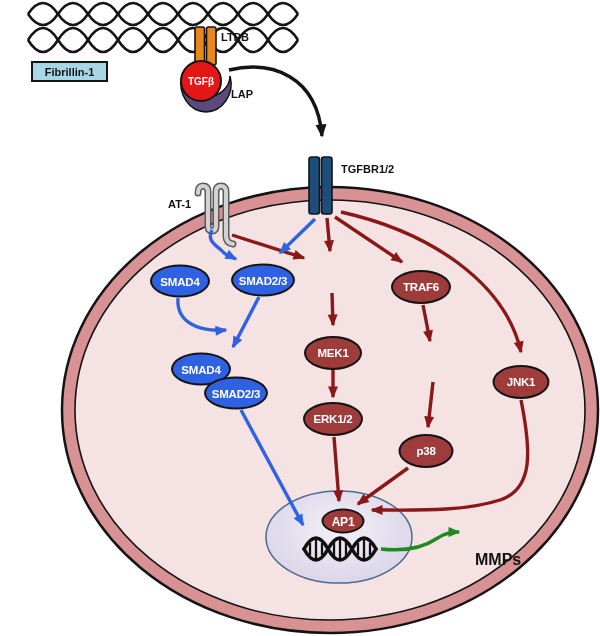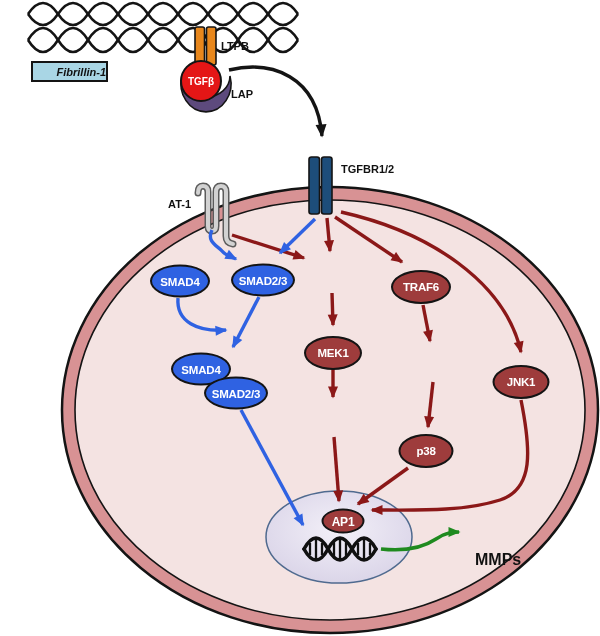--- a/index.html
+++ b/index.html
@@ -20,22 +20,22 @@
   .dna-bar{stroke:#101010;stroke-width:2.3;}
   
   .node{position:absolute;transform:translate(-50%,-50%);border:2px solid #141414;border-radius:50%;
         display:flex;align-items:center;justify-content:center;color:#fff;font-weight:bold;
         font-size:11.5px;letter-spacing:-0.2px;white-space:nowrap;box-sizing:border-box;}
   .node.blue{background:var(--node_blue);}
   .node.red{background:var(--node_red);}
   
   .lbl{position:absolute;color:#111;font-weight:bold;font-size:11px;white-space:nowrap;}
   .fib-box{position:absolute;left:31px;top:61px;width:73px;height:17px;border:2px solid #141414;
-           background:var(--fibrillin_blue);display:flex;align-items:center;justify-content:flex-end;
-           font-weight:bold;font-size:11px;color:#111;font-style:italic;}
+           background:var(--fibrillin_blue);display:flex;align-items:center;justify-content:center;
+           font-weight:bold;font-size:11px;color:#111;}
   .tgfb{position:absolute;left:180px;top:60px;width:42px;height:42px;border-radius:50%;
         border:2px solid #141414;background:var(--tgfb_red);display:flex;align-items:center;
         justify-content:center;color:#fff;font-weight:bold;font-size:10px;box-sizing:border-box;}
 </style>
 </head>
 <body>
 
 <div class="canvas">
 
   <svg width="600" height="636" viewBox="0 0 600 636">
@@ -135,30 +135,31 @@
     <path class="arr-green" d="M 381,549 C 408,552 424,547 436,539 C 447,532 453,532 459,532" marker-end="url(#mk-green)"></path>
   </svg>
 
   <div class="fib-box">
     <span>Fibrillin-1</span>
   </div>
   <div class="tgfb">
     <span>TGFβ</span>
   </div>
 
-  <div class="lbl" style="left:221px;top:40px;text-align:right;">LTPB</div>
+  <div class="lbl" style="left:221px;top:31px;text-align:right;">LTPB</div>
   <div class="lbl" style="left:231px;top:88px;">LAP</div>
   <div class="lbl" style="left:341px;top:163px;">TGFBR1/2</div>
   <div class="lbl" style="left:168px;top:198px;">AT-1</div>
   <div class="lbl" style="left:475px;top:551px;font-size:16px;">MMPs</div>
 
   <div class="node blue" style="left:180px;top:281px;width:60px;height:33px;">SMAD4</div>
   <div class="node blue" style="left:263px;top:280px;width:64px;height:33px;">SMAD2/3</div>
   <div class="node blue" style="left:201px;top:369px;width:60px;height:33px;">SMAD4</div>
   <div class="node blue" style="left:236px;top:393px;width:64px;height:33px;">SMAD2/3</div>
 
   <div class="node red" style="left:333px;top:353px;width:58px;height:34px;">MEK1</div>
+  <div class="node red" style="left:333px;top:419px;width:60px;height:34px;">ERK1/2</div>
   <div class="node red" style="left:421px;top:287px;width:60px;height:34px;">TRAF6</div>
   <div class="node red" style="left:426px;top:451px;width:55px;height:34px;text-align:right;">p38</div>
   <div class="node red" style="left:521px;top:382px;width:57px;height:34px;">JNK1</div>
   <div class="node red" style="left:343px;top:521px;width:43px;height:25px;font-size:12px;">AP1</div>
 
 </div>
 
 </body></html>

